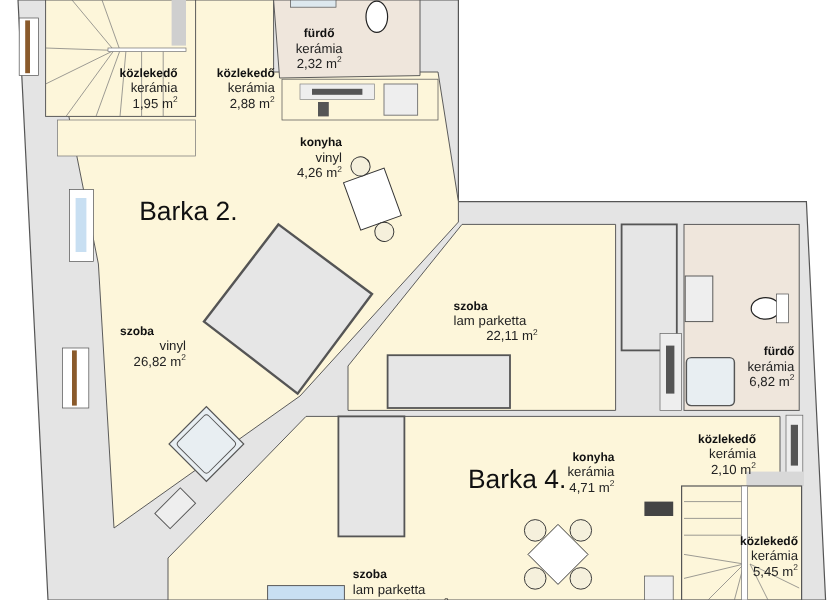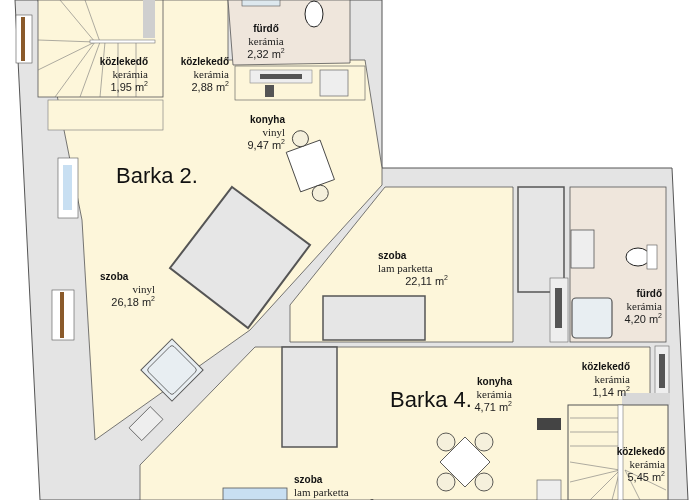--- a/index.html
+++ b/index.html
@@ -1,20 +1,20 @@
 <!DOCTYPE html>
 <html><head>
 <meta charset="utf-8">
 <style>
   html,body{margin:0;padding:0;background:#ffffff;}
   body{width:700px;height:500px;overflow:hidden;position:relative;font-family:"Liberation Sans",sans-serif;}
   svg.plan{position:absolute;left:0;top:0;width:700px;height:500px;}
   .lbl{position:absolute;text-align:right;color:#111;line-height:1.15;}
   .lbl .name{font-weight:bold;font-size:10px;display:block;margin-top:12px;}
-  .lbl .floor{font-size:11px;display:block;color:#222;font-family:Liberation Serif, serif;}
+  .lbl .floor{font-size:11px;display:block;color:#222;}
   .lbl .area{font-size:11px;display:block;color:#222;}
   .lbl .area sup{font-size:7px;}
   .unit{position:absolute;font-size:22px;color:#111;}
 </style>
 </head>
 <body>
 
 <svg class="plan" viewBox="0 0 700 500" xmlns="http://www.w3.org/2000/svg">
 
   <polygon points="15,0 382,0 382,168 672,168 688,500 95,500 40,500 15,0" fill="#e4e4e4" stroke="#555" stroke-width="1"></polygon>
@@ -129,41 +129,41 @@
   <span class="area"><span>2,88 m</span><sup>2</sup></span>
 </div>
 <div class="lbl" style="left:230px;top:11px;width:72px;text-align:center;">
   <span class="name">fürdő</span>
   <span class="floor">kerámia</span>
   <span class="area"><span>2,32 m</span><sup>2</sup></span>
 </div>
 <div class="lbl" style="left:225px;top:102px;width:60px;">
   <span class="name">konyha</span>
   <span class="floor">vinyl</span>
-  <span class="area"><span>9,47 m</span><sup>2</sup></span>
+  <span class="area"><span>4,26 m</span><sup>2</sup></span>
 </div>
 <div class="lbl" style="left:100px;top:259px;width:55px;">
   <span class="name" style="text-align:left;">szoba</span>
   <span class="floor">vinyl</span>
-  <span class="area"><span>26,18 m</span><sup>2</sup></span>
+  <span class="area"><span>26,82 m</span><sup>2</sup></span>
 </div>
 <div class="lbl" style="left:378px;top:238px;width:70px;text-align:left;">
   <span class="name">szoba</span>
   <span class="floor">lam parketta</span>
   <span class="area" style="text-align:right;"><span>22,11 m</span><sup>2</sup></span>
 </div>
 <div class="lbl" style="left:612px;top:276px;width:50px;">
   <span class="name">fürdő</span>
   <span class="floor">kerámia</span>
-  <span class="area"><span>4,20 m</span><sup>2</sup></span>
+  <span class="area"><span>6,82 m</span><sup>2</sup></span>
 </div>
 <div class="lbl" style="left:550px;top:349px;width:80px;">
   <span class="name">közlekedő</span>
   <span class="floor">kerámia</span>
-  <span class="area"><span>1,14 m</span><sup>2</sup></span>
+  <span class="area"><span>2,10 m</span><sup>2</sup></span>
 </div>
 <div class="lbl" style="left:450px;top:364px;width:62px;">
   <span class="name">konyha</span>
   <span class="floor">kerámia</span>
   <span class="area"><span>4,71 m</span><sup>2</sup></span>
 </div>
 <div class="lbl" style="left:585px;top:434px;width:80px;">
   <span class="name">közlekedő</span>
   <span class="floor">kerámia</span>
   <span class="area"><span>5,45 m</span><sup>2</sup></span>

